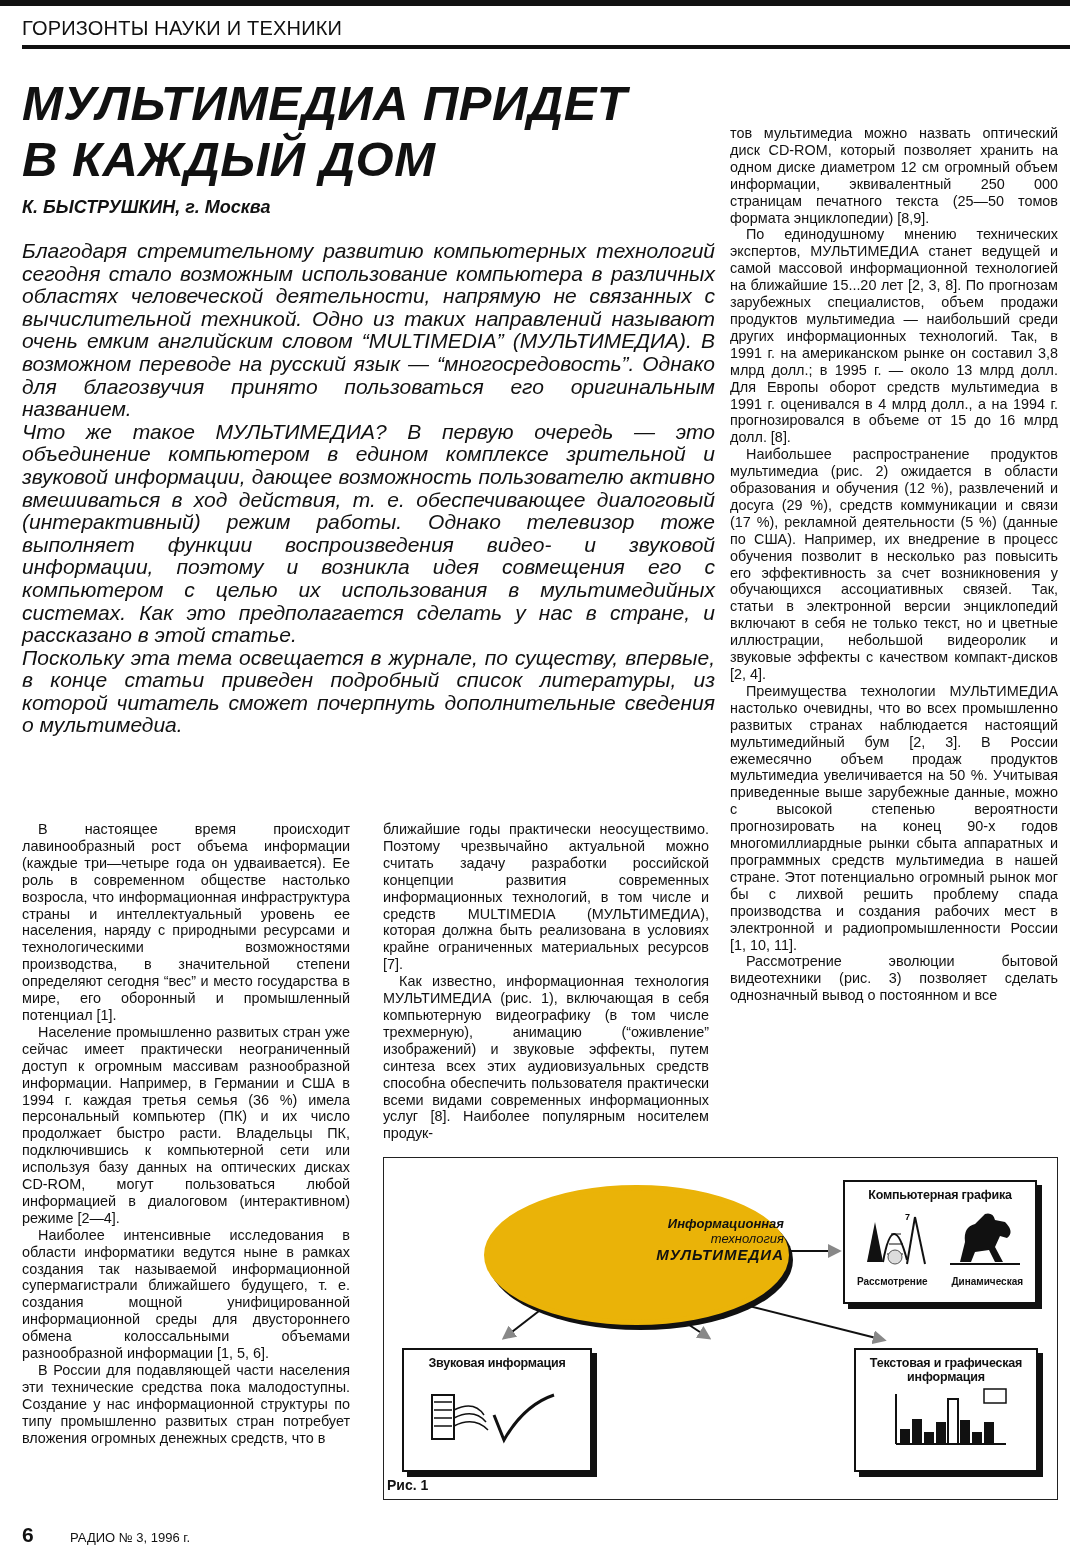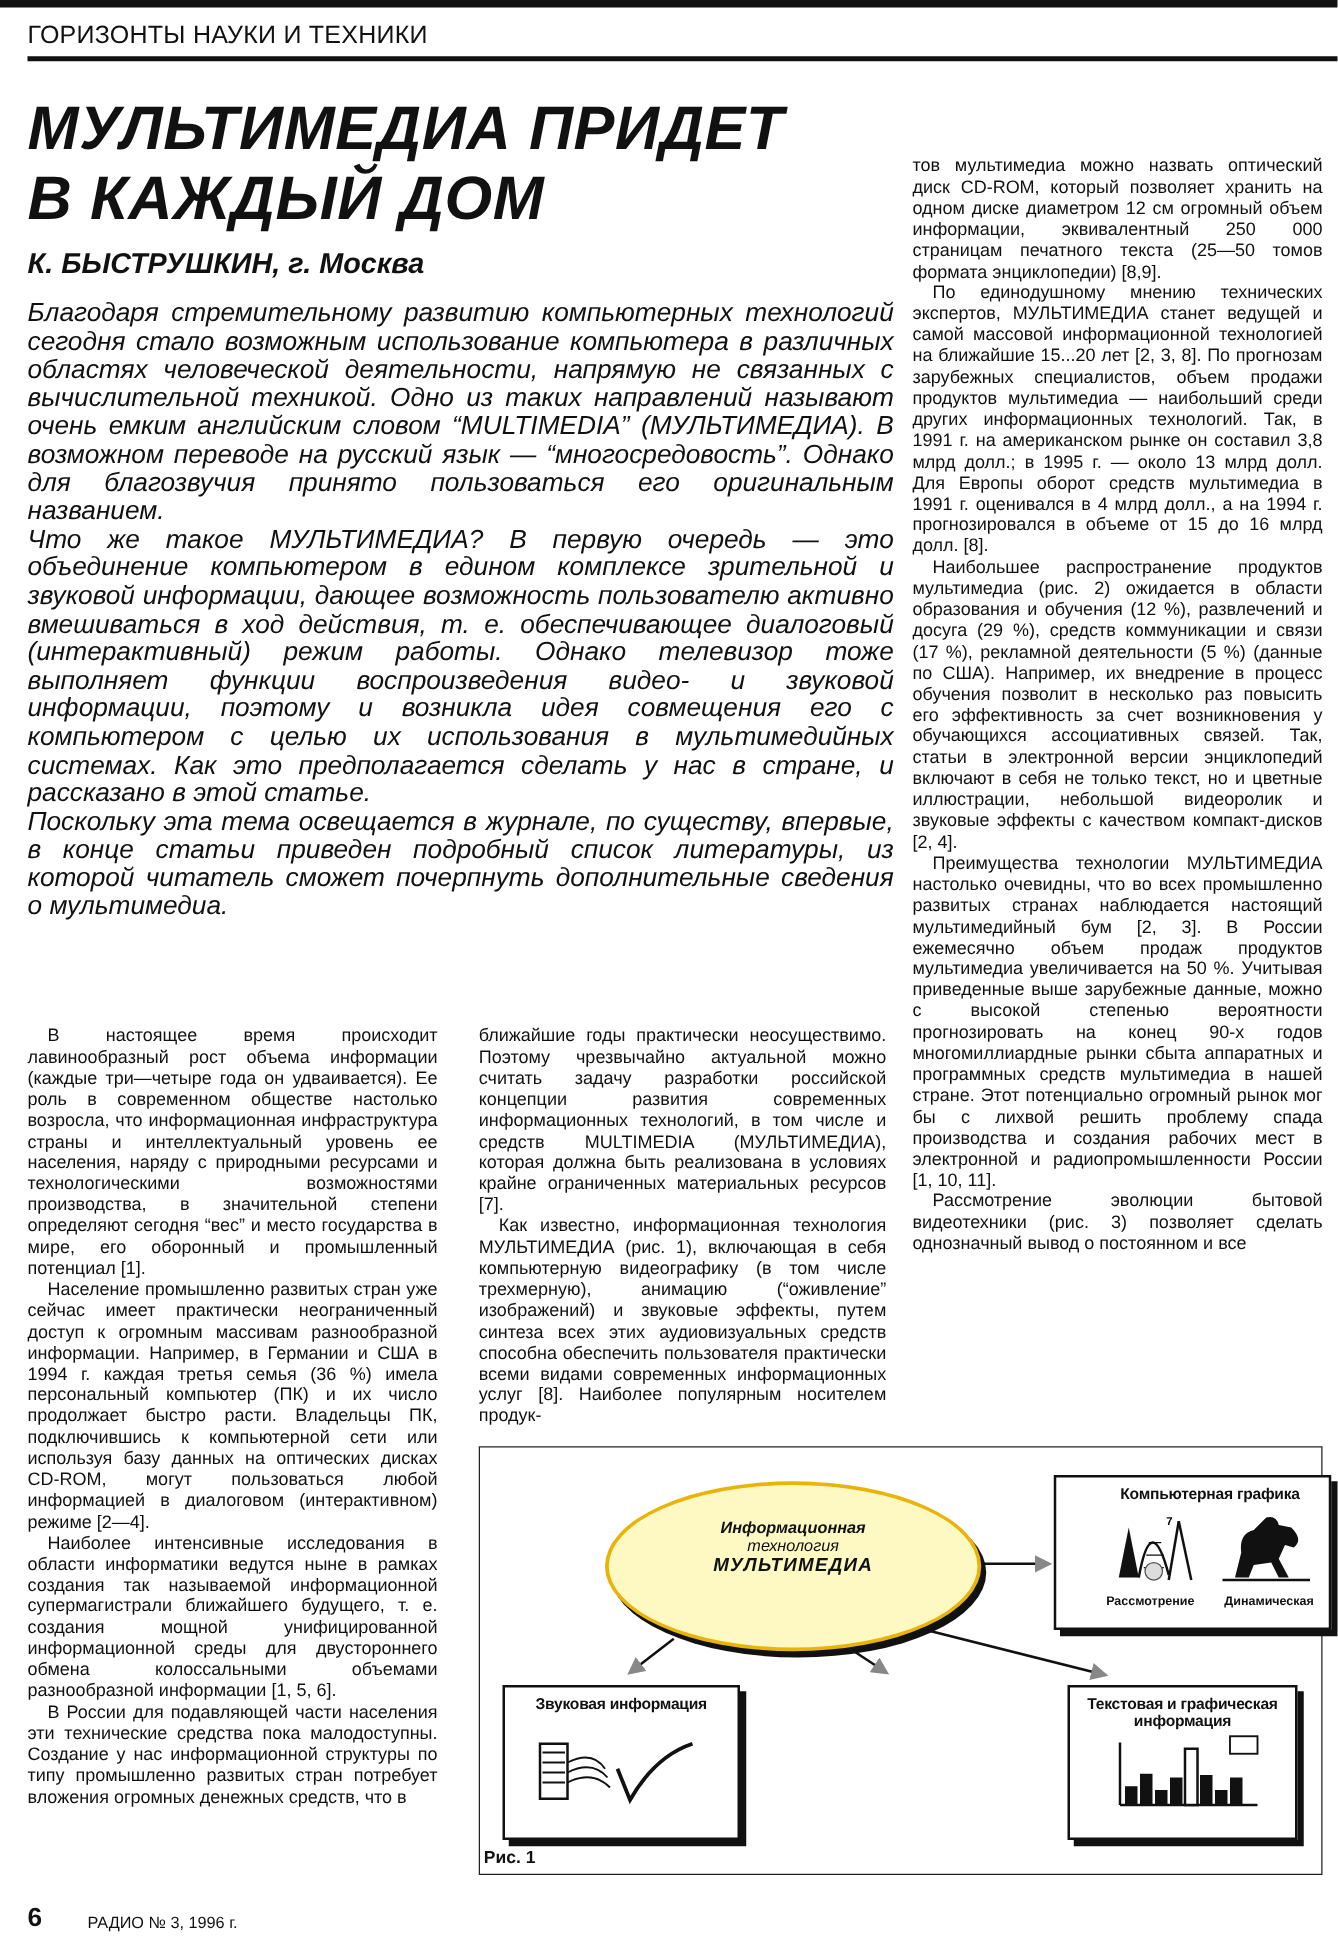--- a/index.html
+++ b/index.html
@@ -4,36 +4,36 @@
 <style>
   html,body{margin:0;padding:0;background:#fff;}
   body{width:1070px;height:1559px;position:relative;overflow:hidden;color:#111;
        font-family:"Liberation Sans","DejaVu Sans",sans-serif;}
   .topbar{position:absolute;left:0;top:0;width:1070px;height:6px;background:#111;}
   .rubric{position:absolute;left:22px;top:17px;font-weight:normal;font-size:20px;letter-spacing:0.2px;}
   .rubric-rule{position:absolute;left:22px;top:45px;width:1048px;height:4px;background:#111;}
   .title{position:absolute;left:22px;top:75px;width:700px;margin:0;font-weight:900;font-style:italic;
          font-size:49px;line-height:56px;letter-spacing:0.5px;}
   .title span{display:block;}
-  .byline{position:absolute;left:22px;top:197px;font-weight:bold;font-style:italic;font-size:23px;}
+  .byline{position:absolute;left:22px;top:197px;font-weight:bold;font-style:italic;font-size:18px;}
   .lead{position:absolute;left:22px;top:240px;width:693px;font-style:italic;font-size:21px;line-height:22.6px;
         text-align:justify;}
   .lead p{margin:0;}
   .col{position:absolute;font-size:14.4px;line-height:16.9px;text-align:justify;hyphens:manual;margin-top:48px;}
   .col p{margin:0;text-indent:16px;}
   .col p.cont{text-indent:0;}
   .colL{left:22px;top:773px;width:328px;}
   .colM{left:383px;top:773px;width:326px;}
   .colR{left:730px;top:77px;width:328px;}
   .figure{position:absolute;left:383px;top:1157px;width:673px;height:341px;border:1.5px solid #222;}
   .fig-caption{position:absolute;left:3px;bottom:6px;font-weight:bold;font-size:14px;}
   .box{position:absolute;background:#fff;border:2px solid #111;box-shadow:5px 5px 0 #111;text-align:center;}
   .box-title{font-weight:bold;font-size:12.5px;line-height:14px;margin-top:6px;letter-spacing:-0.2px;}
-  .ellipse{position:absolute;left:100px;top:27px;width:295px;height:130px;border:3px solid #eab308;border-radius:50%;
-           box-shadow:4px 5px 0 #111;background:#fef9c3;text-align:center;}
+  .ellipse{position:absolute;left:100px;top:27px;width:295px;height:130px;border:5px solid #eab308;border-radius:50%;
+           box-shadow:4px 5px 0 #111;background:#eab308;text-align:right;}
   .ell-l1{margin-top:26px;font-weight:bold;font-style:italic;font-size:13px;}
   .ell-l2{font-style:italic;font-size:13px;}
   .ell-l3{font-weight:900;font-style:italic;font-size:15px;letter-spacing:1px;}
   .sublabels{display:flex;justify-content:space-around;font-weight:bold;font-size:10px;margin-top:2px;}
   .footer-num{position:absolute;left:22px;top:1523px;font-weight:900;font-size:21px;}
   .footer-text{position:absolute;left:70px;top:1530px;font-size:13px;}
   svg{display:block;}
 </style>
 </head>
 <body>
@@ -86,21 +86,21 @@
     <line x1="290" y1="157" x2="325" y2="180" stroke="#111" stroke-width="2" marker-end="url(#ah)"></line>
     <line x1="345" y1="143" x2="500" y2="182" stroke="#111" stroke-width="2" marker-end="url(#ah)"></line>
   </svg>
 
   <div class="ellipse">
     <div class="ell-l1">Информационная</div>
     <div class="ell-l2">технология</div>
     <div class="ell-l3">МУЛЬТИМЕДИА</div>
   </div>
 
-  <div class="box" style="left:459px;top:22px;width:190px;height:120px;padding-left:28px;">
+  <div class="box" style="left:459px;top:22px;width:190px;height:120px;">
     <div class="box-title">Компьютерная графика</div>
     <svg width="190" height="72">
       <g>
         <polygon points="22,60 30,20 38,60" fill="#111"></polygon>
         <path d="M38,60 Q48,5 62,58" fill="none" stroke="#111" stroke-width="2"></path>
         <path d="M42,52 L58,52 M44,42 L58,42 M46,32 L56,32" stroke="#111" stroke-width="1"></path>
         <circle cx="50" cy="55" r="7" fill="#ddd" stroke="#555"></circle>
         <line x1="70" y1="15" x2="62" y2="62" stroke="#111" stroke-width="2"></line>
         <line x1="70" y1="15" x2="80" y2="62" stroke="#111" stroke-width="2"></line>
         <text x="60" y="18" font-size="9" font-weight="bold" font-family="Liberation Sans, sans-serif">7</text>

